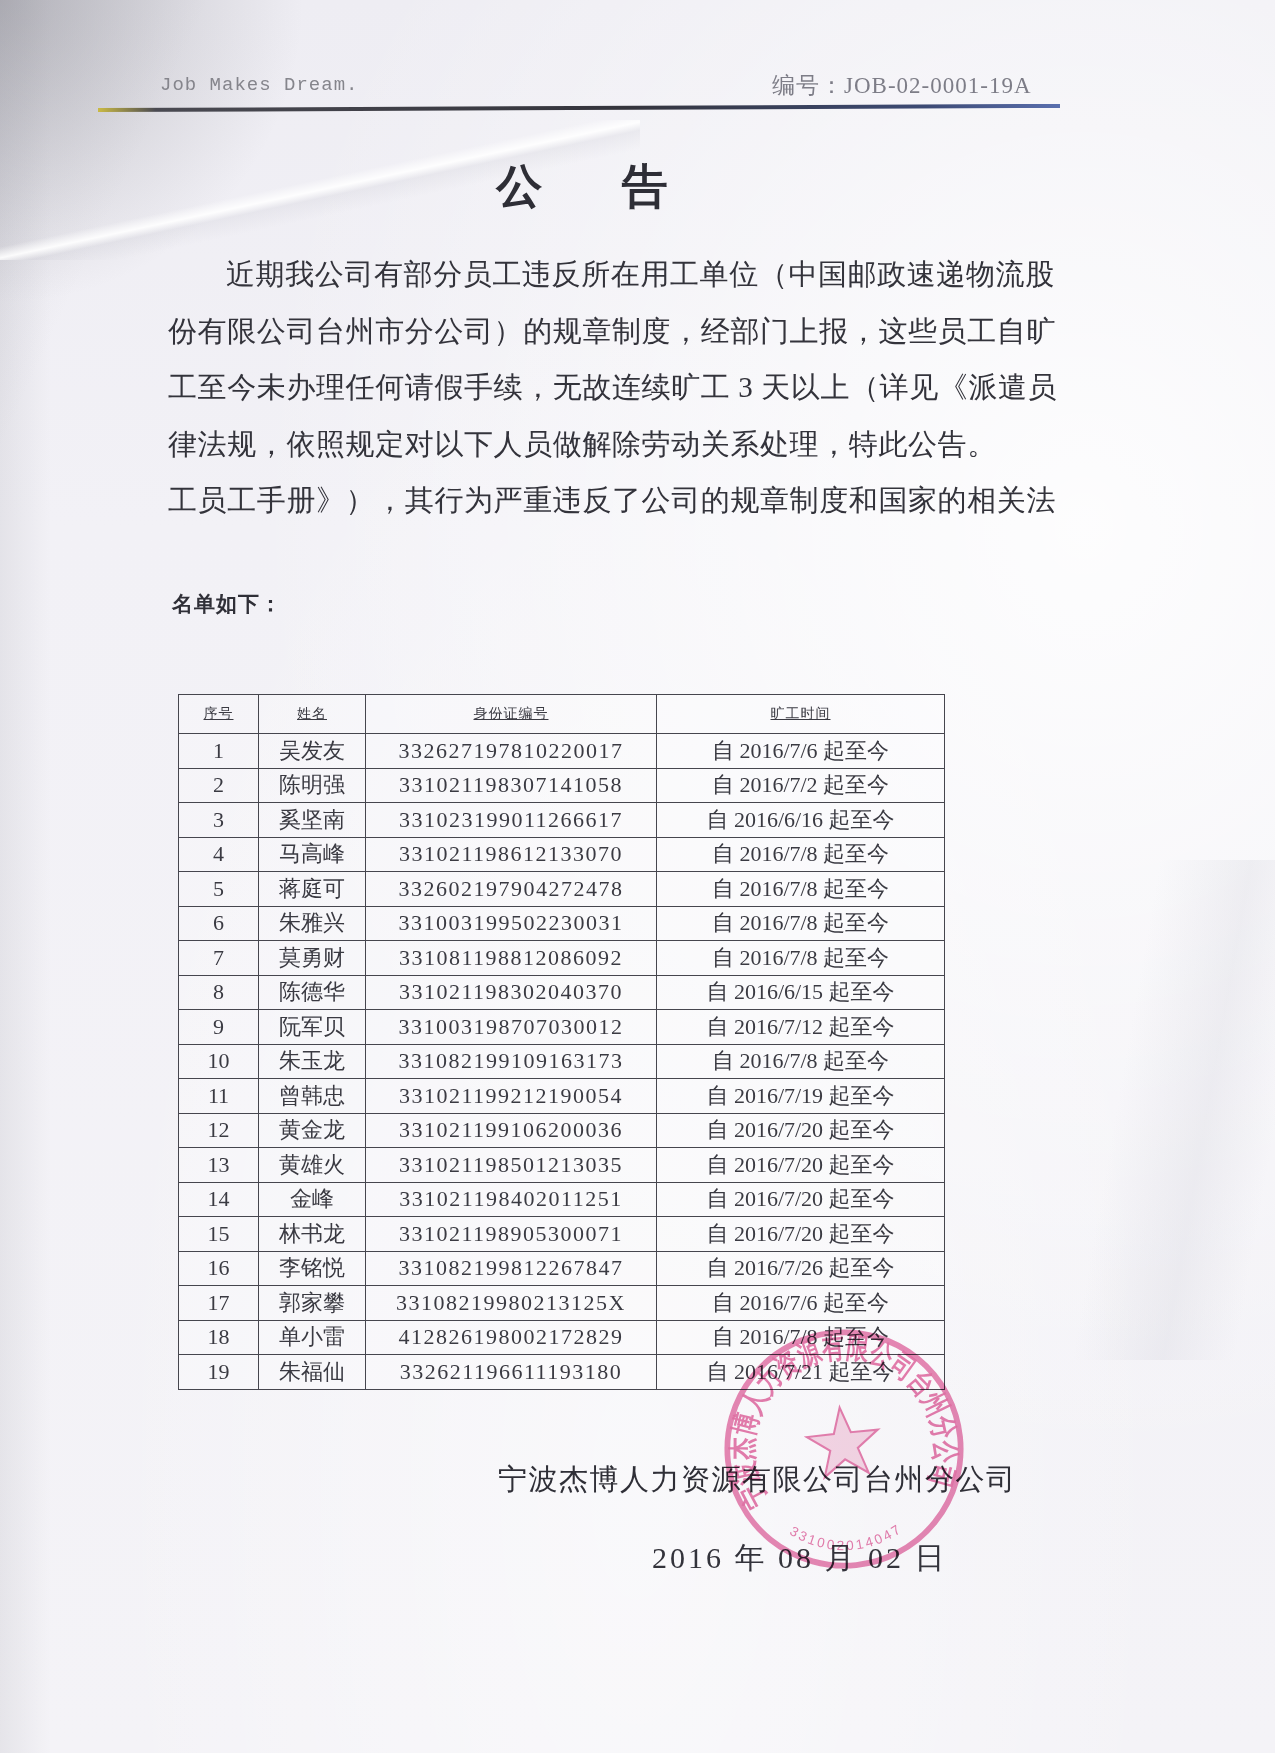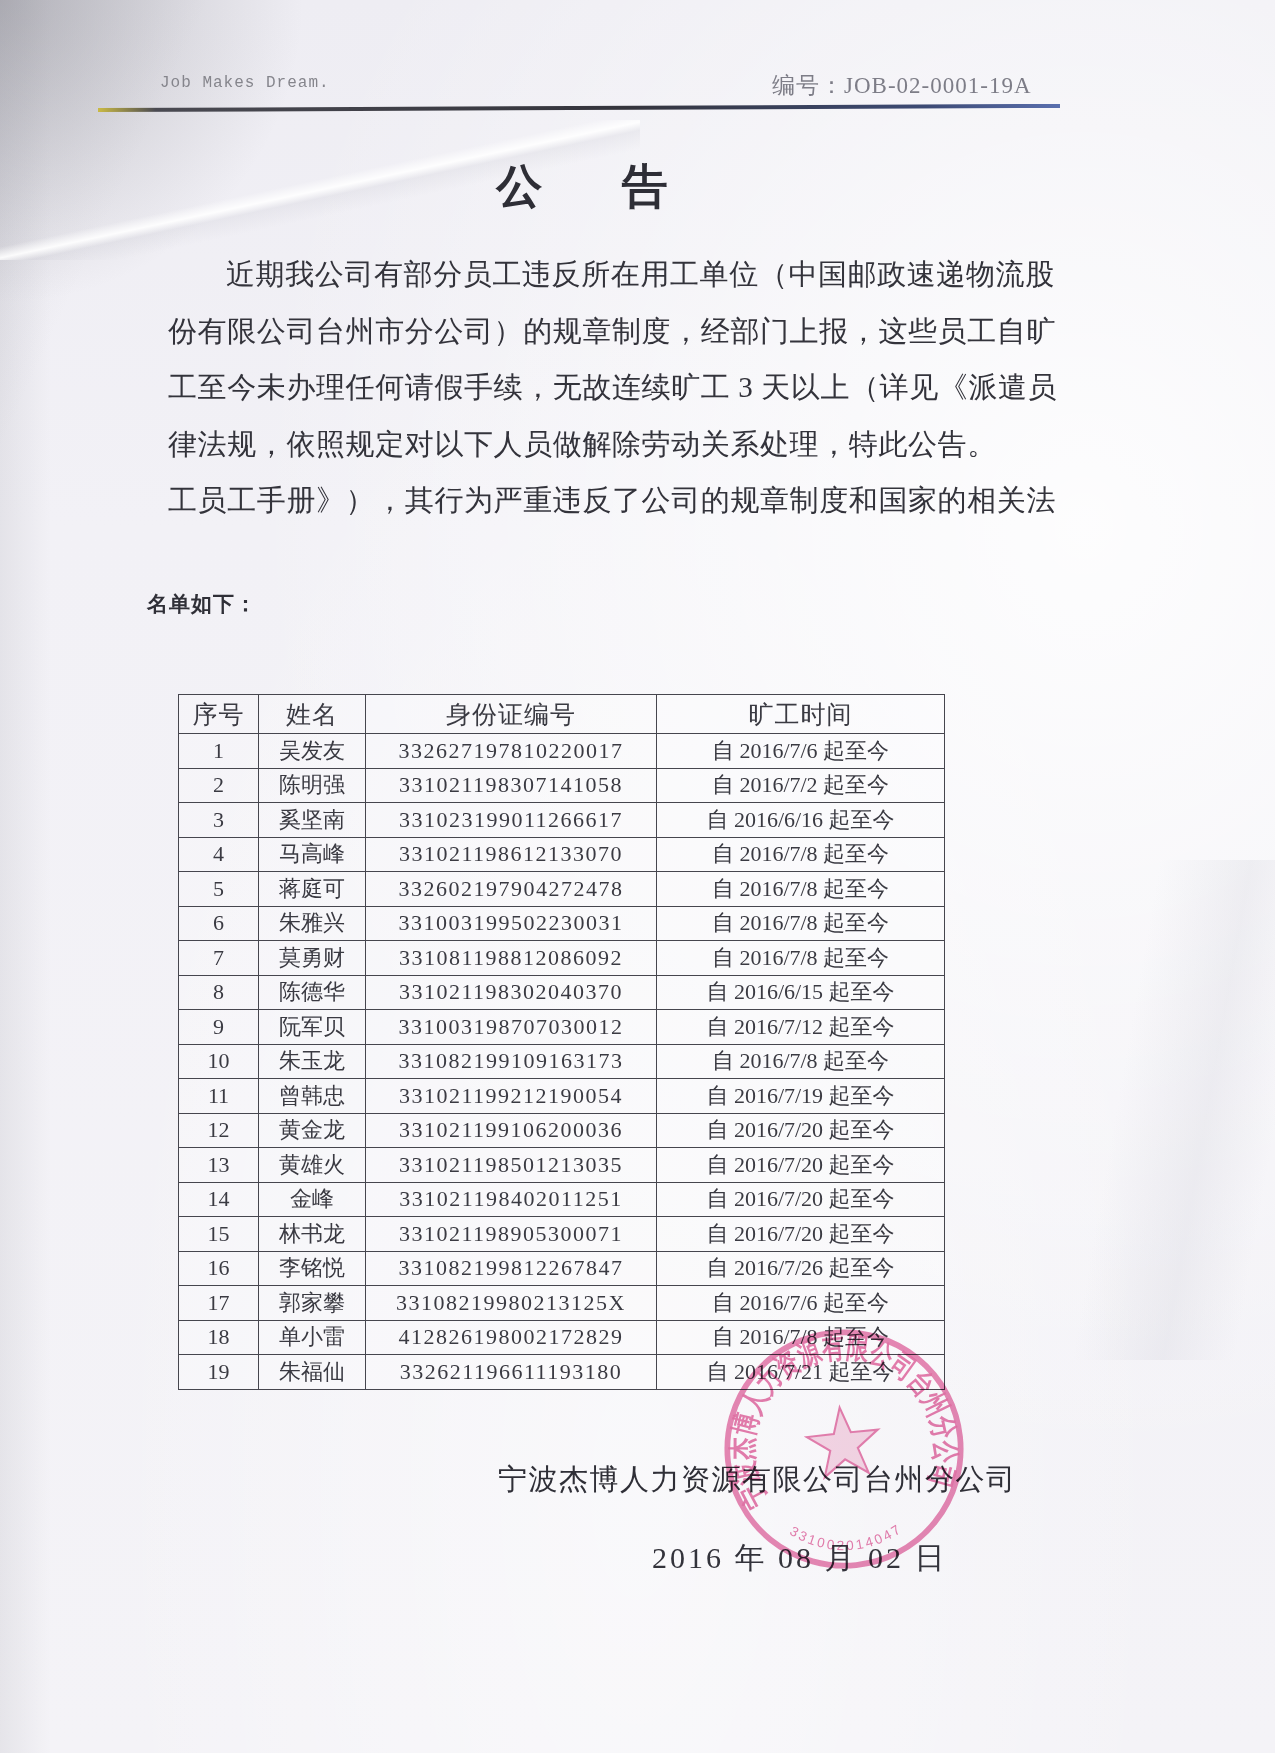--- a/index.html
+++ b/index.html
@@ -21,21 +21,21 @@
   }
   
   .crease1{position:absolute;left:0;top:120px;width:640px;height:140px;pointer-events:none;
     background:linear-gradient(168deg, rgba(255,255,255,0) 46%, rgba(255,255,255,0.9) 50%, rgba(190,190,200,0.18) 53%, rgba(190,190,200,0) 60%);}
   .crease2{position:absolute;right:0;top:860px;width:420px;height:500px;pointer-events:none;
     background:linear-gradient(100deg, rgba(222,222,230,0) 60%, rgba(205,205,215,0.25) 78%, rgba(222,222,230,0) 92%);}
 
   .slogan{
     position:absolute;left:160px;top:74px;
     font-family:"Liberation Mono","DejaVu Sans Mono",monospace;
-    font-size:16px;color:#85858c;letter-spacing:1px;
+    font-size:19px;color:#85858c;letter-spacing:1px;
   }
   .doc-no{
     position:absolute;left:735px;top:70px;
     font-size:23px;color:#7d7d87;letter-spacing:1px;margin-left:37px;
   }
   .rule{
     position:absolute;left:98px;top:106px;width:962px;height:4px;
     background:linear-gradient(90deg,#caba45 0%, #4a4a52 6%, #34343c 55%, #3c4a74 86%, #5a6fae 100%);
     transform:rotate(-0.25deg);
   }
@@ -44,36 +44,36 @@
     text-align:center;font-size:46px;font-weight:bold;color:#2e2e36;
     letter-spacing:34px;text-indent:34px;margin:0;
   }
   .para{position:absolute;left:160px;top:246px;width:815px;margin-left:8px;}
   .bline{
     height:56.5px;line-height:56.5px;font-size:29px;color:#33333b;
     letter-spacing:0.6px;white-space:nowrap;
   }
   .bline:first-child{text-indent:58px;}
   .list-label{
-    position:absolute;left:147px;top:590px;
+    position:absolute;left:172px;top:590px;
     font-family:"Liberation Sans","DejaVu Sans",sans-serif;
     font-size:21px;font-weight:bold;color:#2f2f37;letter-spacing:1px;text-align:center;
   }
   table.notice{
     position:absolute;left:178px;top:694px;width:766px;
     border-collapse:collapse;table-layout:fixed;
     font-size:22px;color:#3a3a42;
     background:rgba(255,255,255,0.25);
   }
   table.notice th, table.notice td{
     border:1.6px solid #46464e;
     text-align:center;vertical-align:middle;
     padding:0;overflow:hidden;white-space:nowrap;
   }
-  table.notice th{height:38px;font-weight:normal;font-size:25px;letter-spacing:1px;}
+  table.notice th{height:38px;font-weight:normal;font-size:14px;letter-spacing:1px;text-decoration:underline;}
   table.notice td{height:33.5px;}
   td.id-cell{letter-spacing:1.5px;}
   .company{
     position:absolute;left:498px;top:1460px;
     font-size:29px;color:#2f2f37;letter-spacing:1.5px;white-space:nowrap;
   }
   .date{
     position:absolute;left:652px;top:1538px;
     font-size:30px;color:#33333b;letter-spacing:3px;white-space:nowrap;
   }

